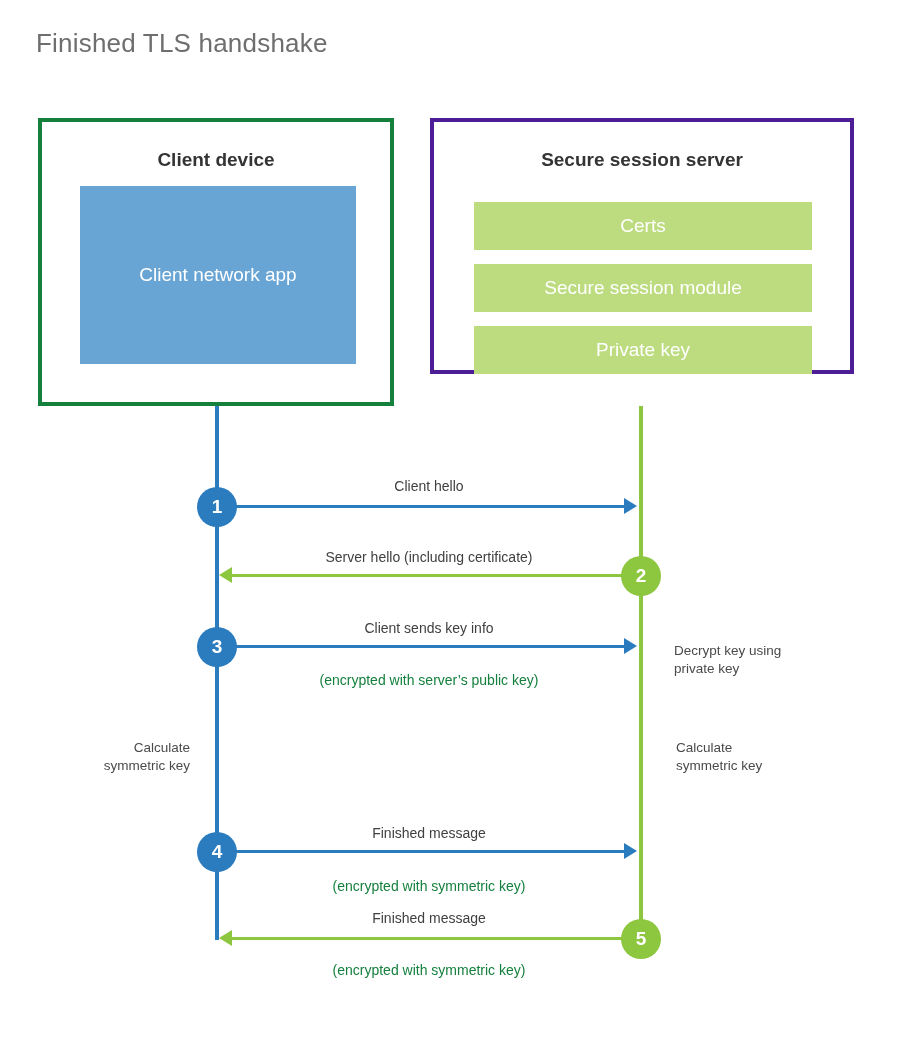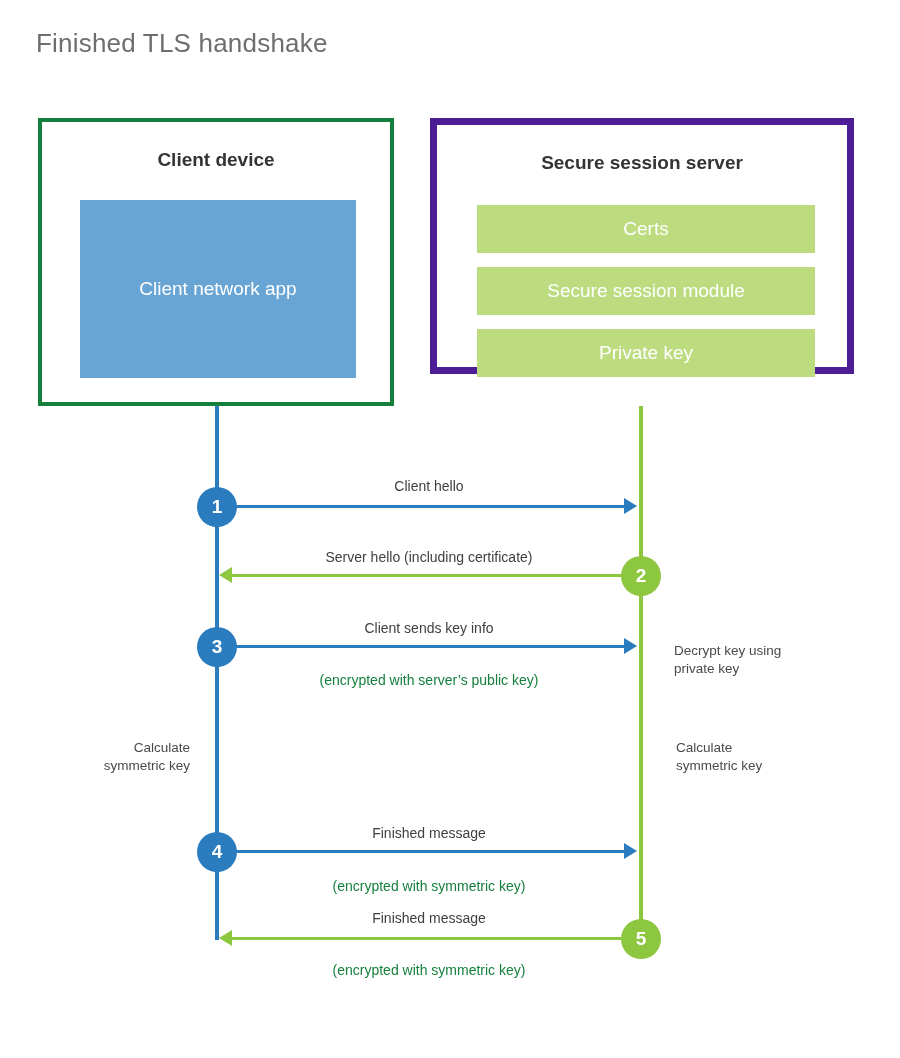--- a/index.html
+++ b/index.html
@@ -42,36 +42,36 @@
     top: 118px;
     width: 356px;
     height: 288px;
     border: 4px solid #15803d;
   }
   #server-box {
     left: 430px;
     top: 118px;
     width: 424px;
     height: 256px;
-    border: 7px solid #4c1d95;
+    border: 4px solid #4c1d95;
   }
   .node-title {
     position: absolute;
     left: 0;
     right: 0;
     top: 27px;
     text-align: center;
     font-size: 19px;
     font-weight: bold;
     color: #343434;
   }
   #client-app-block {
     position: absolute;
     left: 38px;
-    top: 78px;
+    top: 64px;
     width: 276px;
     height: 178px;
     background: #69a5d4;
     color: #ffffff;
     font-size: 19px;
     font-weight: 400;
     display: flex;
     align-items: center;
     justify-content: center;
     text-align: center;

